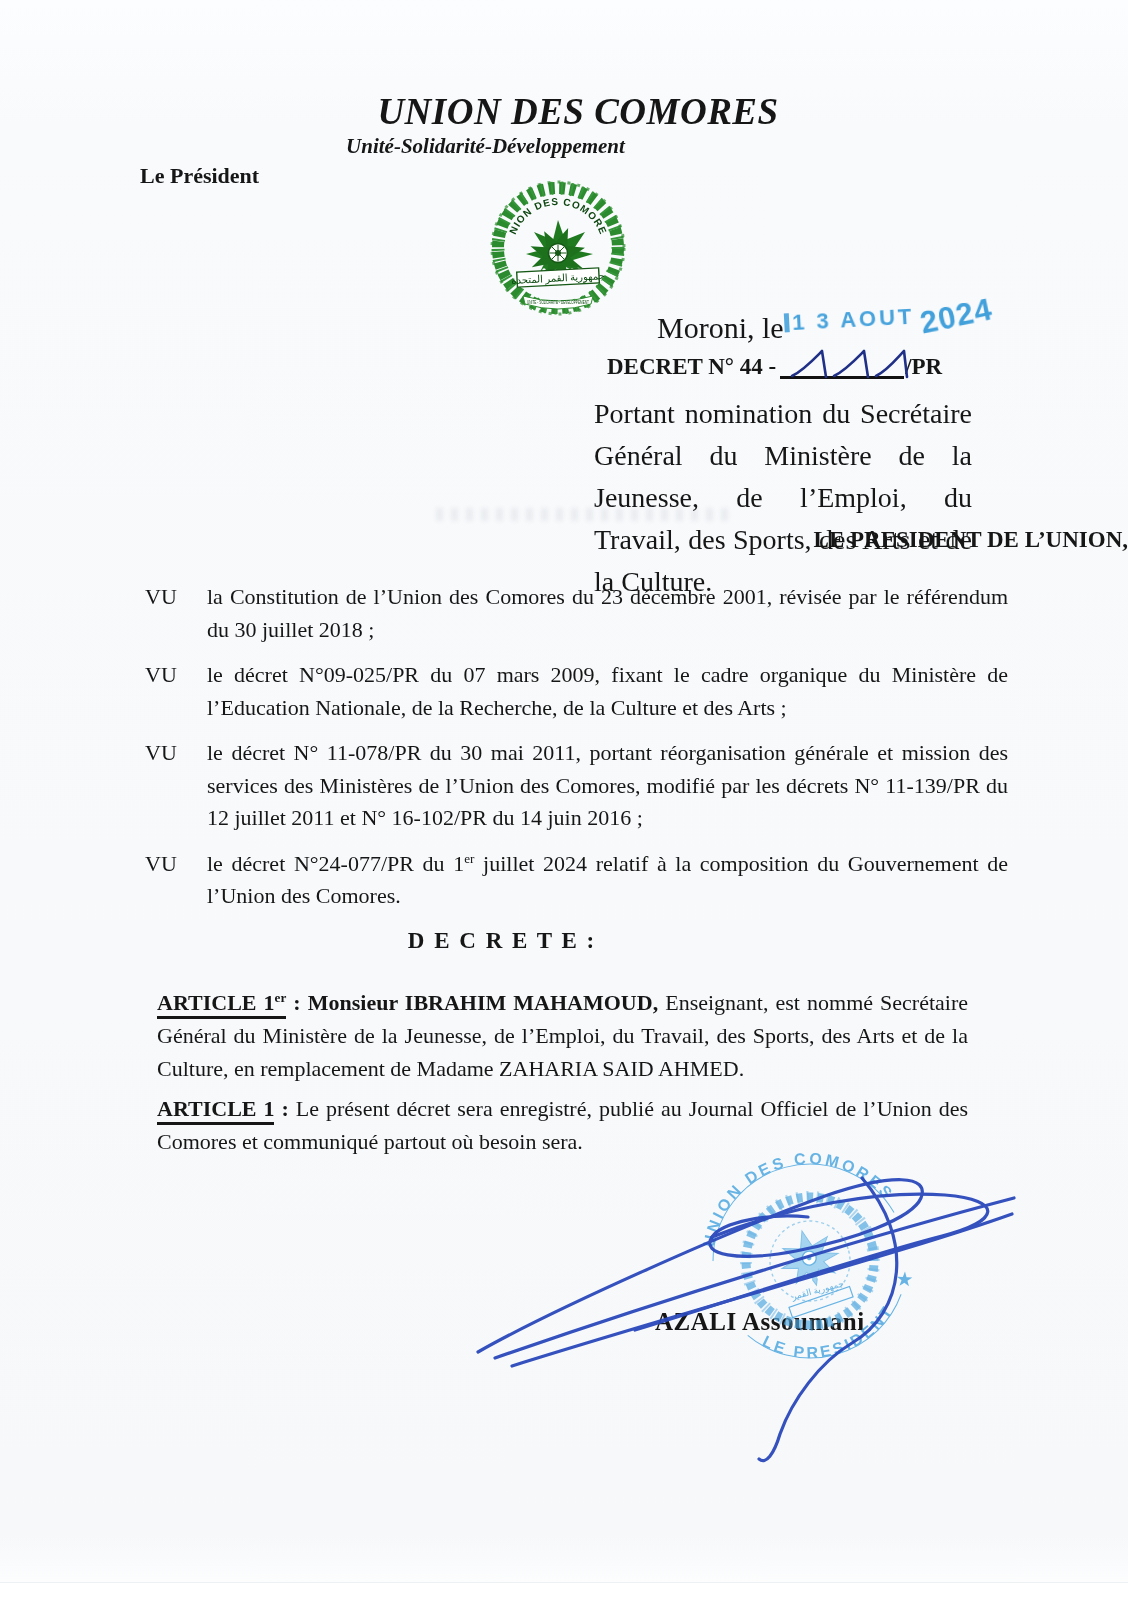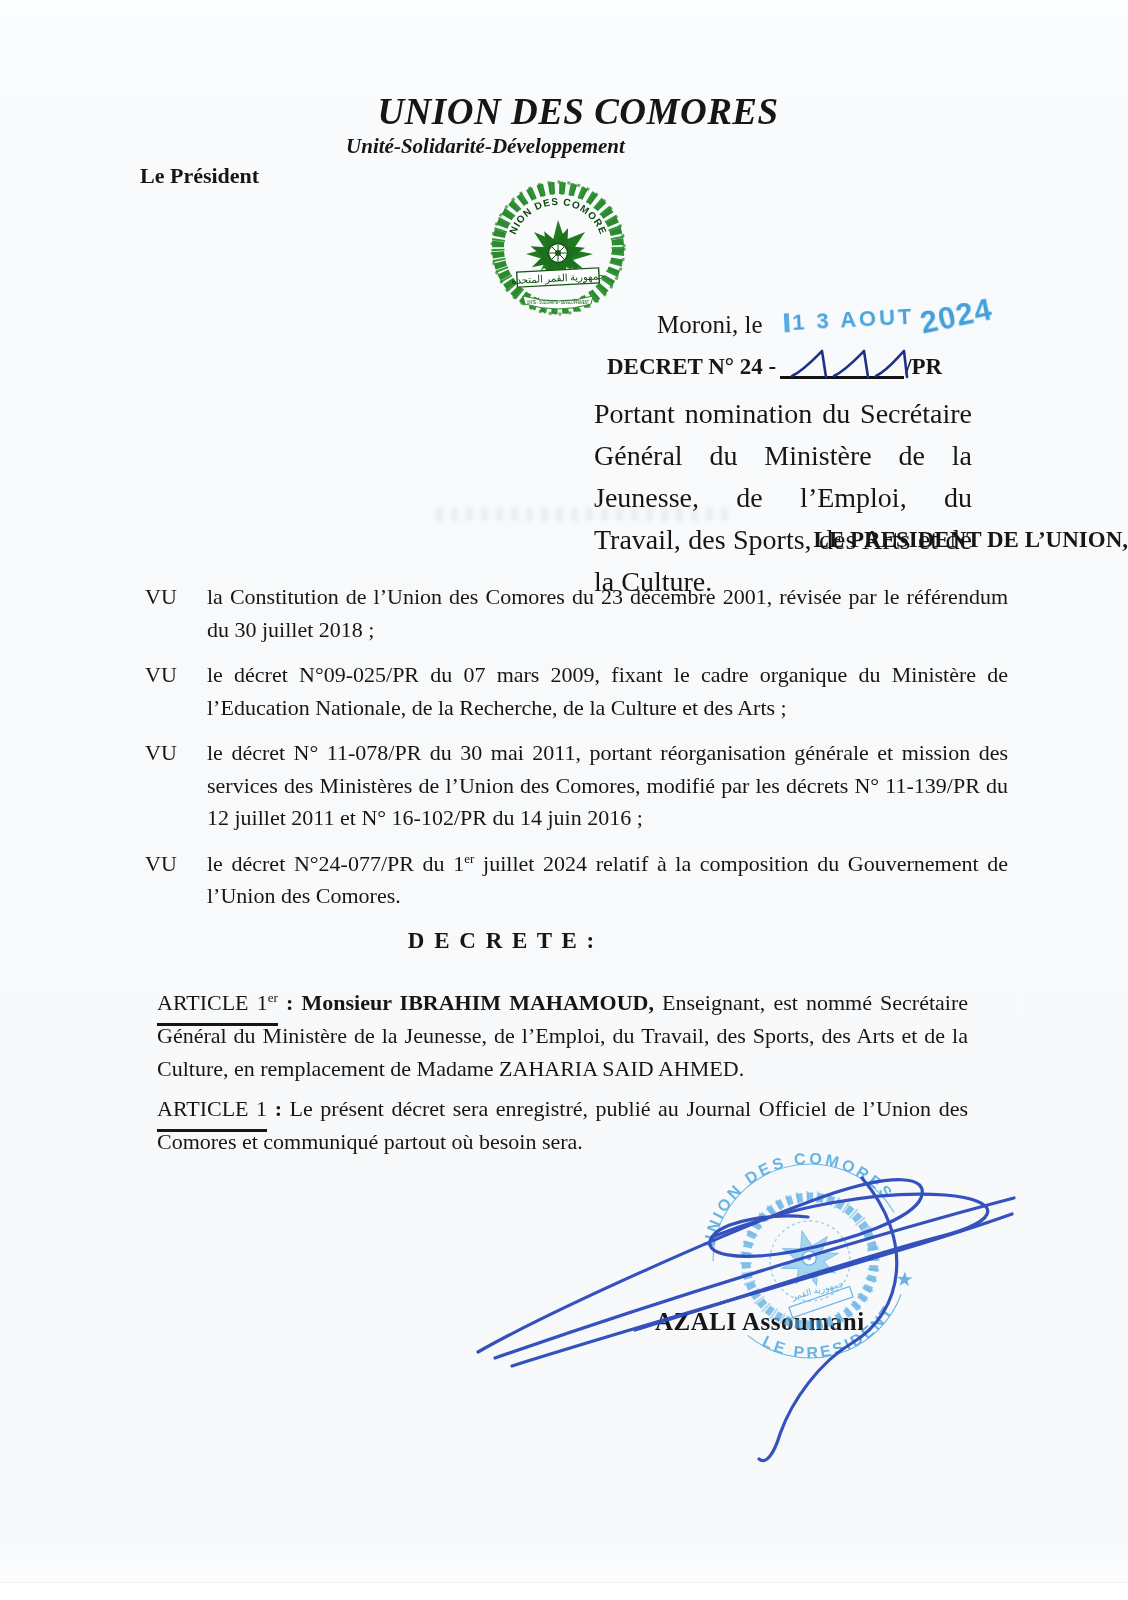--- a/index.html
+++ b/index.html
@@ -14,21 +14,21 @@
   }
   .abs{position:absolute;}
   
   .title{left:0;top:90px;width:1128px;padding-left:28px;box-sizing:border-box;text-align:center;
     font-size:37px;font-weight:bold;font-style:italic;letter-spacing:.5px;}
   .motto{left:0;top:134px;width:943px;padding-left:28px;box-sizing:border-box;text-align:center;
     font-size:21px;font-weight:bold;font-style:italic;}
   .president{left:140px;top:163px;font-size:22px;font-weight:bold;text-align:right;}
   .emblem{left:483px;top:174px;width:150px;height:150px;}
   
-  .moroni{left:657px;top:311px;font-size:25px;}
+  .moroni{left:657px;top:311px;font-size:30px;}
   .datestamp{left:784px;top:297px;transform:rotate(-3deg);color:#48a3dc;
     font-family:"Liberation Sans","DejaVu Sans",sans-serif;font-weight:bold;filter:blur(.4px);white-space:nowrap;}
   .ds-bar{display:inline-block;width:5px;height:19px;background:#48a3dc;margin-right:3px;vertical-align:-2px;opacity:.9;}
   .ds-dm{font-size:22px;letter-spacing:3px;}
   .ds-y{display:inline-block;font-size:31px;letter-spacing:1px;transform:rotate(-9deg) translateY(5px);margin-left:5px;color:#42a0da;}
   .decree-line{left:607px;top:352px;font-size:23px;font-weight:bold;white-space:nowrap;}
   .hand-slot{display:inline-block;width:124px;height:24px;border-bottom:3px solid #121212;position:relative;margin:0 1px 0 4px;vertical-align:-5px;}
   .hand-svg{position:absolute;left:8px;bottom:-3px;width:108px;height:30px;overflow:visible;}
   .subject{left:594px;top:393px;width:378px;font-size:28px;line-height:42px;text-align:justify;}
   
@@ -38,21 +38,21 @@
   .salutation{left:0;top:527px;width:1128px;text-align:right;font-size:23px;font-weight:bold;}
   .vu-list{left:105px;top:581px;width:863px;margin-left:40px;}
   .vu{display:flex;margin-bottom:13px;font-size:22px;line-height:32.5px;}
   .vu-label{width:62px;flex:0 0 62px;}
   .vu-text{flex:1;text-align:justify;}
   sup{vertical-align:super;font-size:60%;line-height:0;}
   .decrete{left:0;top:928px;width:1004px;text-align:center;font-size:23px;font-weight:bold;letter-spacing:2px;}
   .article{left:157px;width:811px;font-size:22px;line-height:33px;text-align:justify;}
   .a1{top:986px;}
   .a2{top:1092px;}
-  .art-label{font-weight:normal;border-bottom:3px solid #161616;padding-bottom:8px;}
+  .art-label{font-weight:bold;border-bottom:3px solid #161616;padding-bottom:1px;}
   .art-sep{font-weight:bold;}
   .art-bold{font-weight:bold;}
   
   .sig-name{left:655px;top:1308px;font-size:25px;font-weight:bold;letter-spacing:.5px;}
   .sig-svg{left:400px;top:1118px;width:640px;height:360px;pointer-events:none;}
   .paper-edge{left:0;top:1582px;width:1128px;height:18px;background:#ffffff;border-top:1px solid #eef1f4;}
 </style>
 </head>
 <body>
 
@@ -98,21 +98,21 @@
     </g>
   </svg>
 
   <div class="abs moroni">Moroni, le</div>
 
   <div class="abs datestamp">
     <span class="ds-bar"></span><span class="ds-dm">1 3 AOUT</span><span class="ds-y">2024</span>
   </div>
 
   <div class="abs decree-line">
-    <span>DECRET N° 24 -</span><span class="hand-slot" aria-label="111">
+    <span>DECRET N° 44 -</span><span class="hand-slot" aria-label="111">
       <svg class="hand-svg" viewBox="0 0 108 30">
         <path d="M4,27 C16,21 28,8 34,2 L38,28 M46,27 C58,21 70,8 76,2 L80,28 M88,27 C100,21 110,8 116,2 L119,28" fill="none" stroke="#203087" stroke-width="2.6" stroke-linecap="round" stroke-linejoin="round"></path>
       </svg>
     </span><span>/PR</span>
   </div>
 
   <div class="abs subject">Portant nomination du Secrétaire Général du Ministère de la Jeunesse, de l’Emploi, du Travail, des Sports, des Arts et de la Culture.</div>
 
   <div class="abs ghost"></div>
 

